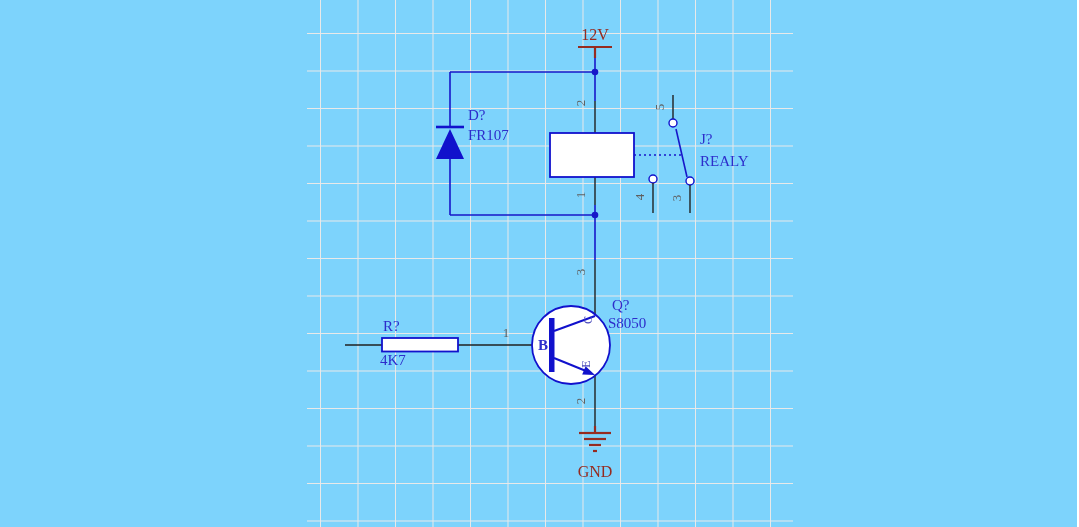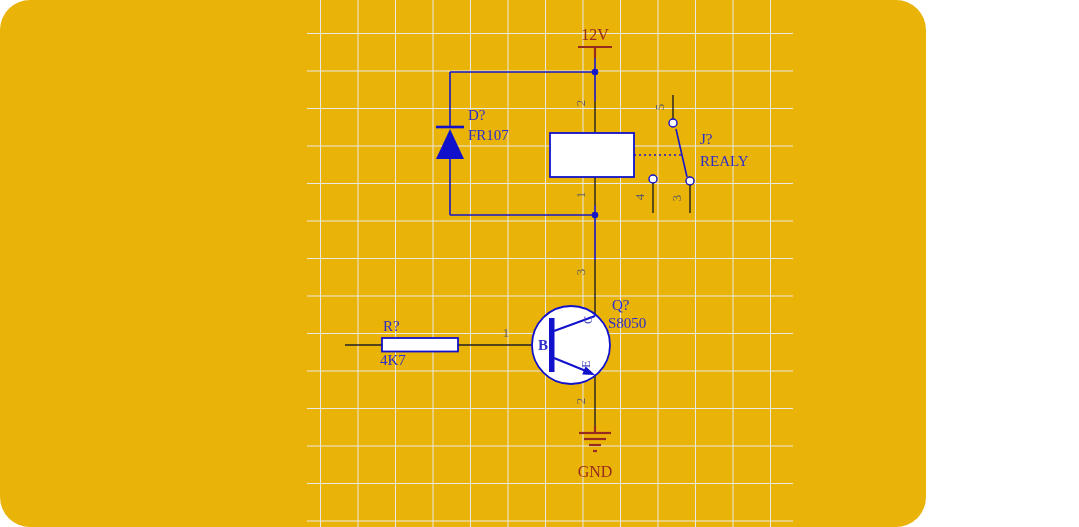--- a/index.html
+++ b/index.html
@@ -1,20 +1,19 @@
 <!DOCTYPE html>
 <html style="--wire: #1717c9; --symbol: #1111cc; --label: #2d2dcb; --power: #962b20; --pin: #202020; --pin_number: #5f5f5f; --grid: #e9e9e9;"><head>
 <meta charset="utf-8">
 <style>
   html,body { margin:0; padding:0; background:#ffffff; }
   .canvas {
-    position:relative; width:926px; height:527px;
-    background:#eab308; overflow:hidden;
+    position:relative; width:1077px; height:527px;
+    background:#7dd3fc; overflow:hidden;
     font-family:"Liberation Serif","DejaVu Serif",serif;
-    border-radius:30px;
   }
   .grid {
     position:absolute; left:307px; top:0; width:486px; height:527px;
     background-image:
       linear-gradient(to right, var(--grid,#e9e9e9) 1px, transparent 1px),
       linear-gradient(to bottom, var(--grid,#e9e9e9) 1px, transparent 1px);
     background-size:37.5px 37.5px;
     background-position:13px 33px;
   }
   svg { position:absolute; left:0; top:0; }

